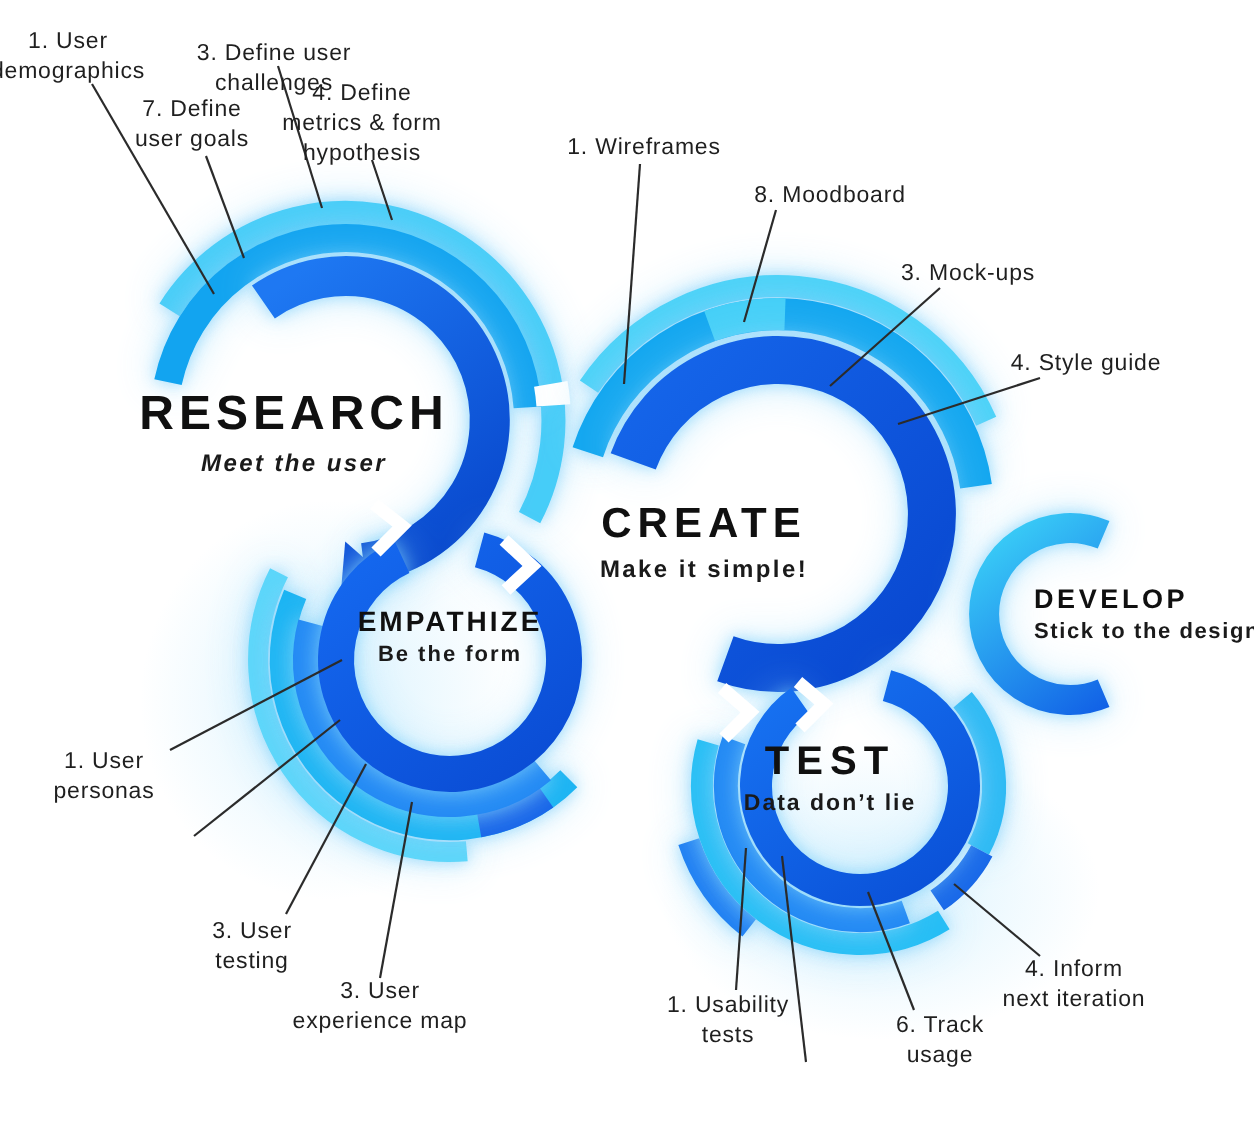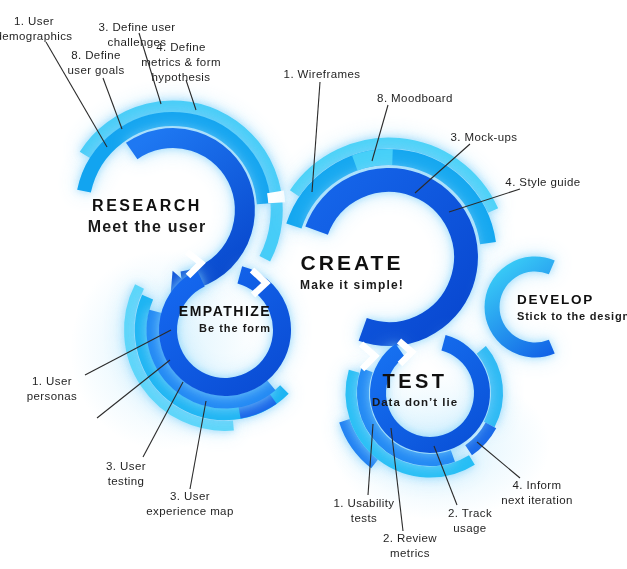--- a/index.html
+++ b/index.html
@@ -92,43 +92,43 @@
       <line x1="143" y1="457" x2="183" y2="382"></line>
       <line x1="190" y1="489" x2="206" y2="401"></line>
       <line x1="368" y1="495" x2="373" y2="424"></line>
       <line x1="403" y1="531" x2="391" y2="428"></line>
       <line x1="457" y1="505" x2="434" y2="446"></line>
       <line x1="520" y1="478" x2="477" y2="442"></line>
     </g>
   </svg>
 
   <div class="stage" style="left:147px;top:216px;">
-    <div class="st" style="font-size:16px;letter-spacing:2.5px;">RESEARCH</div>
-    <div class="sg" style="font-size:16px;letter-spacing:1.2px;">Meet the user</div>
+    <div class="st" style="font-size:24px;letter-spacing:2.5px;">RESEARCH</div>
+    <div class="sg" style="font-size:12px;letter-spacing:1.2px;font-style:italic;">Meet the user</div>
   </div>
-  <div class="stage" style="left:225px;top:318px;text-align:right;">
+  <div class="stage" style="left:225px;top:318px;">
     <div class="st" style="font-size:14px;letter-spacing:1.5px;">EMPATHIZE</div>
     <div class="sg" style="font-size:11px;letter-spacing:1px;">Be the form</div>
   </div>
   <div class="stage" style="left:352px;top:271px;">
     <div class="st" style="font-size:21px;letter-spacing:3px;">CREATE</div>
     <div class="sg" style="font-size:12px;letter-spacing:1.2px;">Make it simple!</div>
   </div>
   <div class="stage" style="left:415px;top:389px;">
     <div class="st" style="font-size:20px;letter-spacing:3.5px;">TEST</div>
     <div class="sg" style="font-size:11.5px;letter-spacing:1px;">Data don’t lie</div>
   </div>
   <div class="stage la" style="left:517px;top:292px;">
     <div class="st" style="font-size:13.5px;letter-spacing:1.8px;">DEVELOP</div>
     <div class="sg" style="font-size:11px;letter-spacing:.8px;">Stick to the design</div>
   </div>
 
   <div class="note" style="left:34px;top:14px;">1. User
 demographics</div>
-  <div class="note" style="left:96px;top:48px;">8. Define
+  <div class="note" style="left:96px;top:48px;">7. Define
 user goals</div>
   <div class="note" style="left:137px;top:20px;">3. Define user
 challenges</div>
   <div class="note" style="left:181px;top:40px;">4. Define
 metrics &amp; form
 hypothesis</div>
 
   <div class="note" style="left:322px;top:67px;">1. Wireframes</div>
   <div class="note" style="left:415px;top:91px;">8. Moodboard</div>
   <div class="note" style="left:484px;top:130px;">3. Mock-ups</div>
@@ -136,20 +136,18 @@
 
   <div class="note" style="left:52px;top:374px;">1. User
 personas</div>
   <div class="note" style="left:126px;top:459px;">3. User
 testing</div>
   <div class="note" style="left:190px;top:489px;">3. User
 experience map</div>
 
   <div class="note" style="left:364px;top:496px;">1. Usability
 tests</div>
-  <div class="note" style="left:410px;top:531px;">2. Review
-metrics</div>
-  <div class="note" style="left:470px;top:506px;">2. Track
+  <div class="note" style="left:470px;top:506px;">6. Track
 usage</div>
   <div class="note" style="left:537px;top:478px;">4. Inform
 next iteration</div>
 
 </div>
 
 </body></html>

